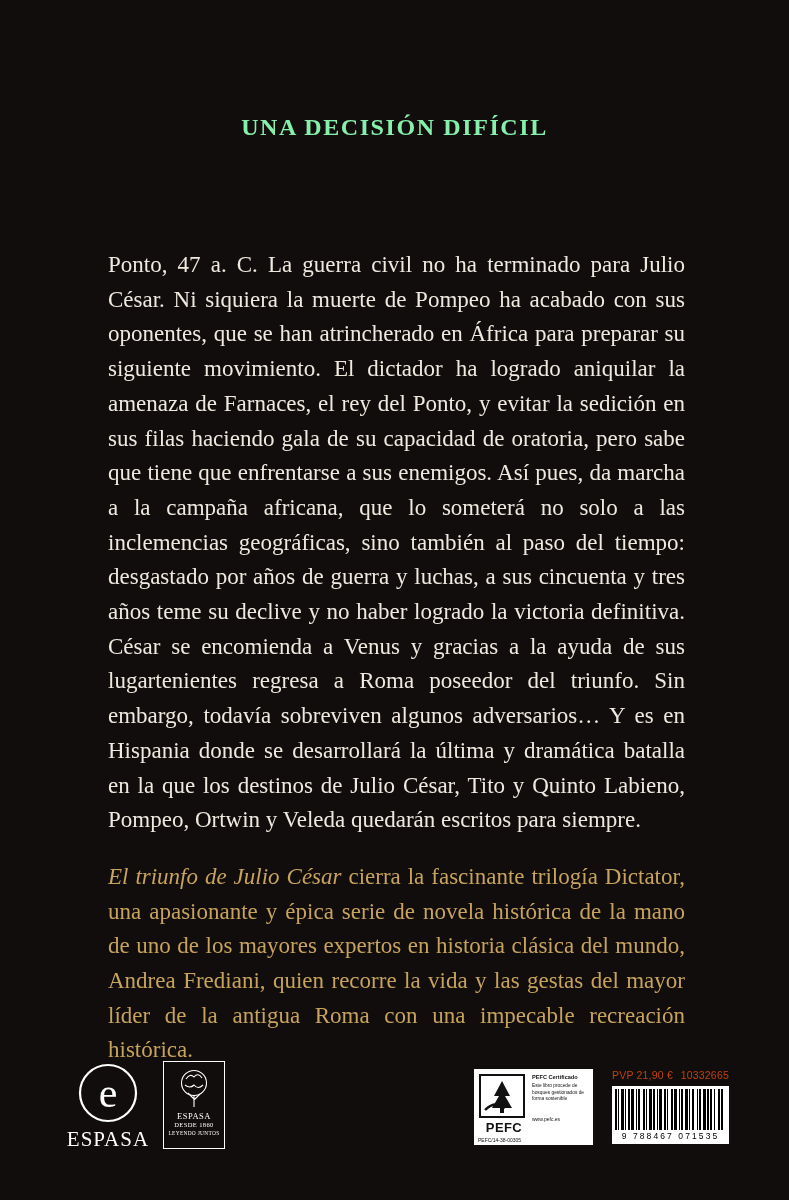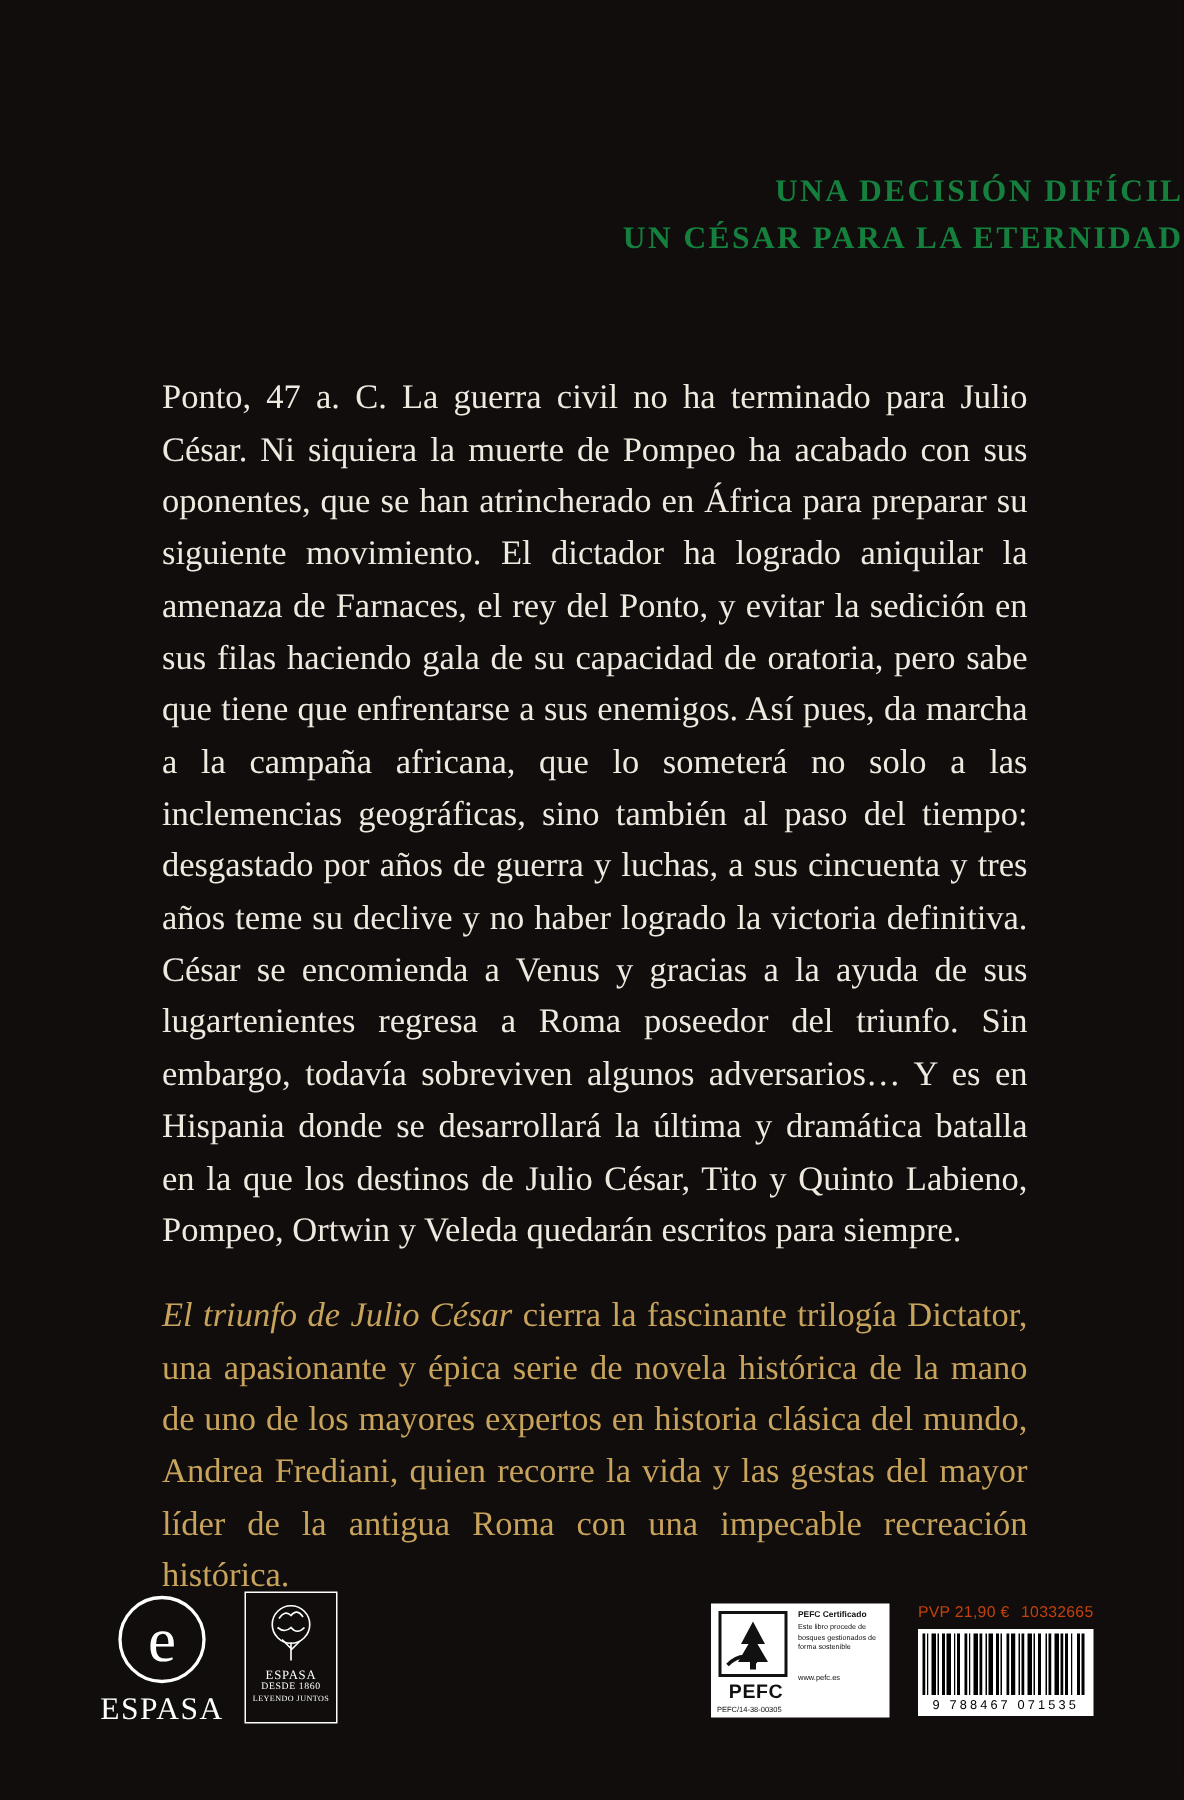--- a/index.html
+++ b/index.html
@@ -15,25 +15,25 @@
     overflow: hidden;
     font-family: "Liberation Serif", serif;
   }
 
   
   .headline {
     position: absolute;
     top: 112px;
     left: 0;
     width: 789px;
-    text-align: right;
-    color: #15803d;
+    text-align: center;
+    color: #86efac;
     font-family: "Liberation Serif", serif;
     font-weight: bold;
-    font-size: 21px;
+    font-size: 24px;
     letter-spacing: 1.6px;
     line-height: 31px;
   }
   .headline .hl-line { display: block; white-space: nowrap; }
 
   
   .body-copy {
     position: absolute;
     top: 248px;
     left: 108px;
@@ -250,21 +250,20 @@
     margin-top: 1px;
   }
 </style>
 </head>
 <body>
 
 <div class="page">
 
   <div class="headline">
     <span class="hl-line">UNA DECISIÓN DIFÍCIL</span>
-    <span class="hl-line">UN CÉSAR PARA LA ETERNIDAD</span>
   </div>
 
   <div class="body-copy">
     <p>Ponto, 47 a. C. La guerra civil no ha terminado para Julio César. Ni siquiera la muerte de Pompeo ha acabado con sus oponentes, que se han atrincherado en África para preparar su siguiente movimiento. El dictador ha logrado aniquilar la amenaza de Farnaces, el rey del Ponto, y evitar la sedición en sus filas haciendo gala de su capacidad de oratoria, pero sabe que tiene que enfrentarse a sus enemigos. Así pues, da marcha a la campaña africana, que lo someterá no solo a las inclemencias geográficas, sino también al paso del tiempo: desgastado por años de guerra y luchas, a sus cincuenta y tres años teme su declive y no haber logrado la victoria definitiva. César se encomienda a Venus y gracias a la ayuda de sus lugartenientes regresa a Roma poseedor del triunfo. Sin embargo, todavía sobreviven algunos adversarios… Y es en Hispania donde se desarrollará la última y dramática batalla en la que los destinos de Julio César, Tito y Quinto Labieno, Pompeo, Ortwin y Veleda quedarán escritos para siempre.</p>
     <p class="closing"><em>El triunfo de Julio César</em><span> cierra la fascinante trilogía Dictator, una apasionante y épica serie de novela histórica de la mano de uno de los mayores expertos en historia clásica del mundo, Andrea Frediani, quien recorre la vida y las gestas del mayor líder de la antigua Roma con una impecable recreación histórica.</span></p>
   </div>
 
   <div class="footer">
 
     <div class="espasa-logo">

